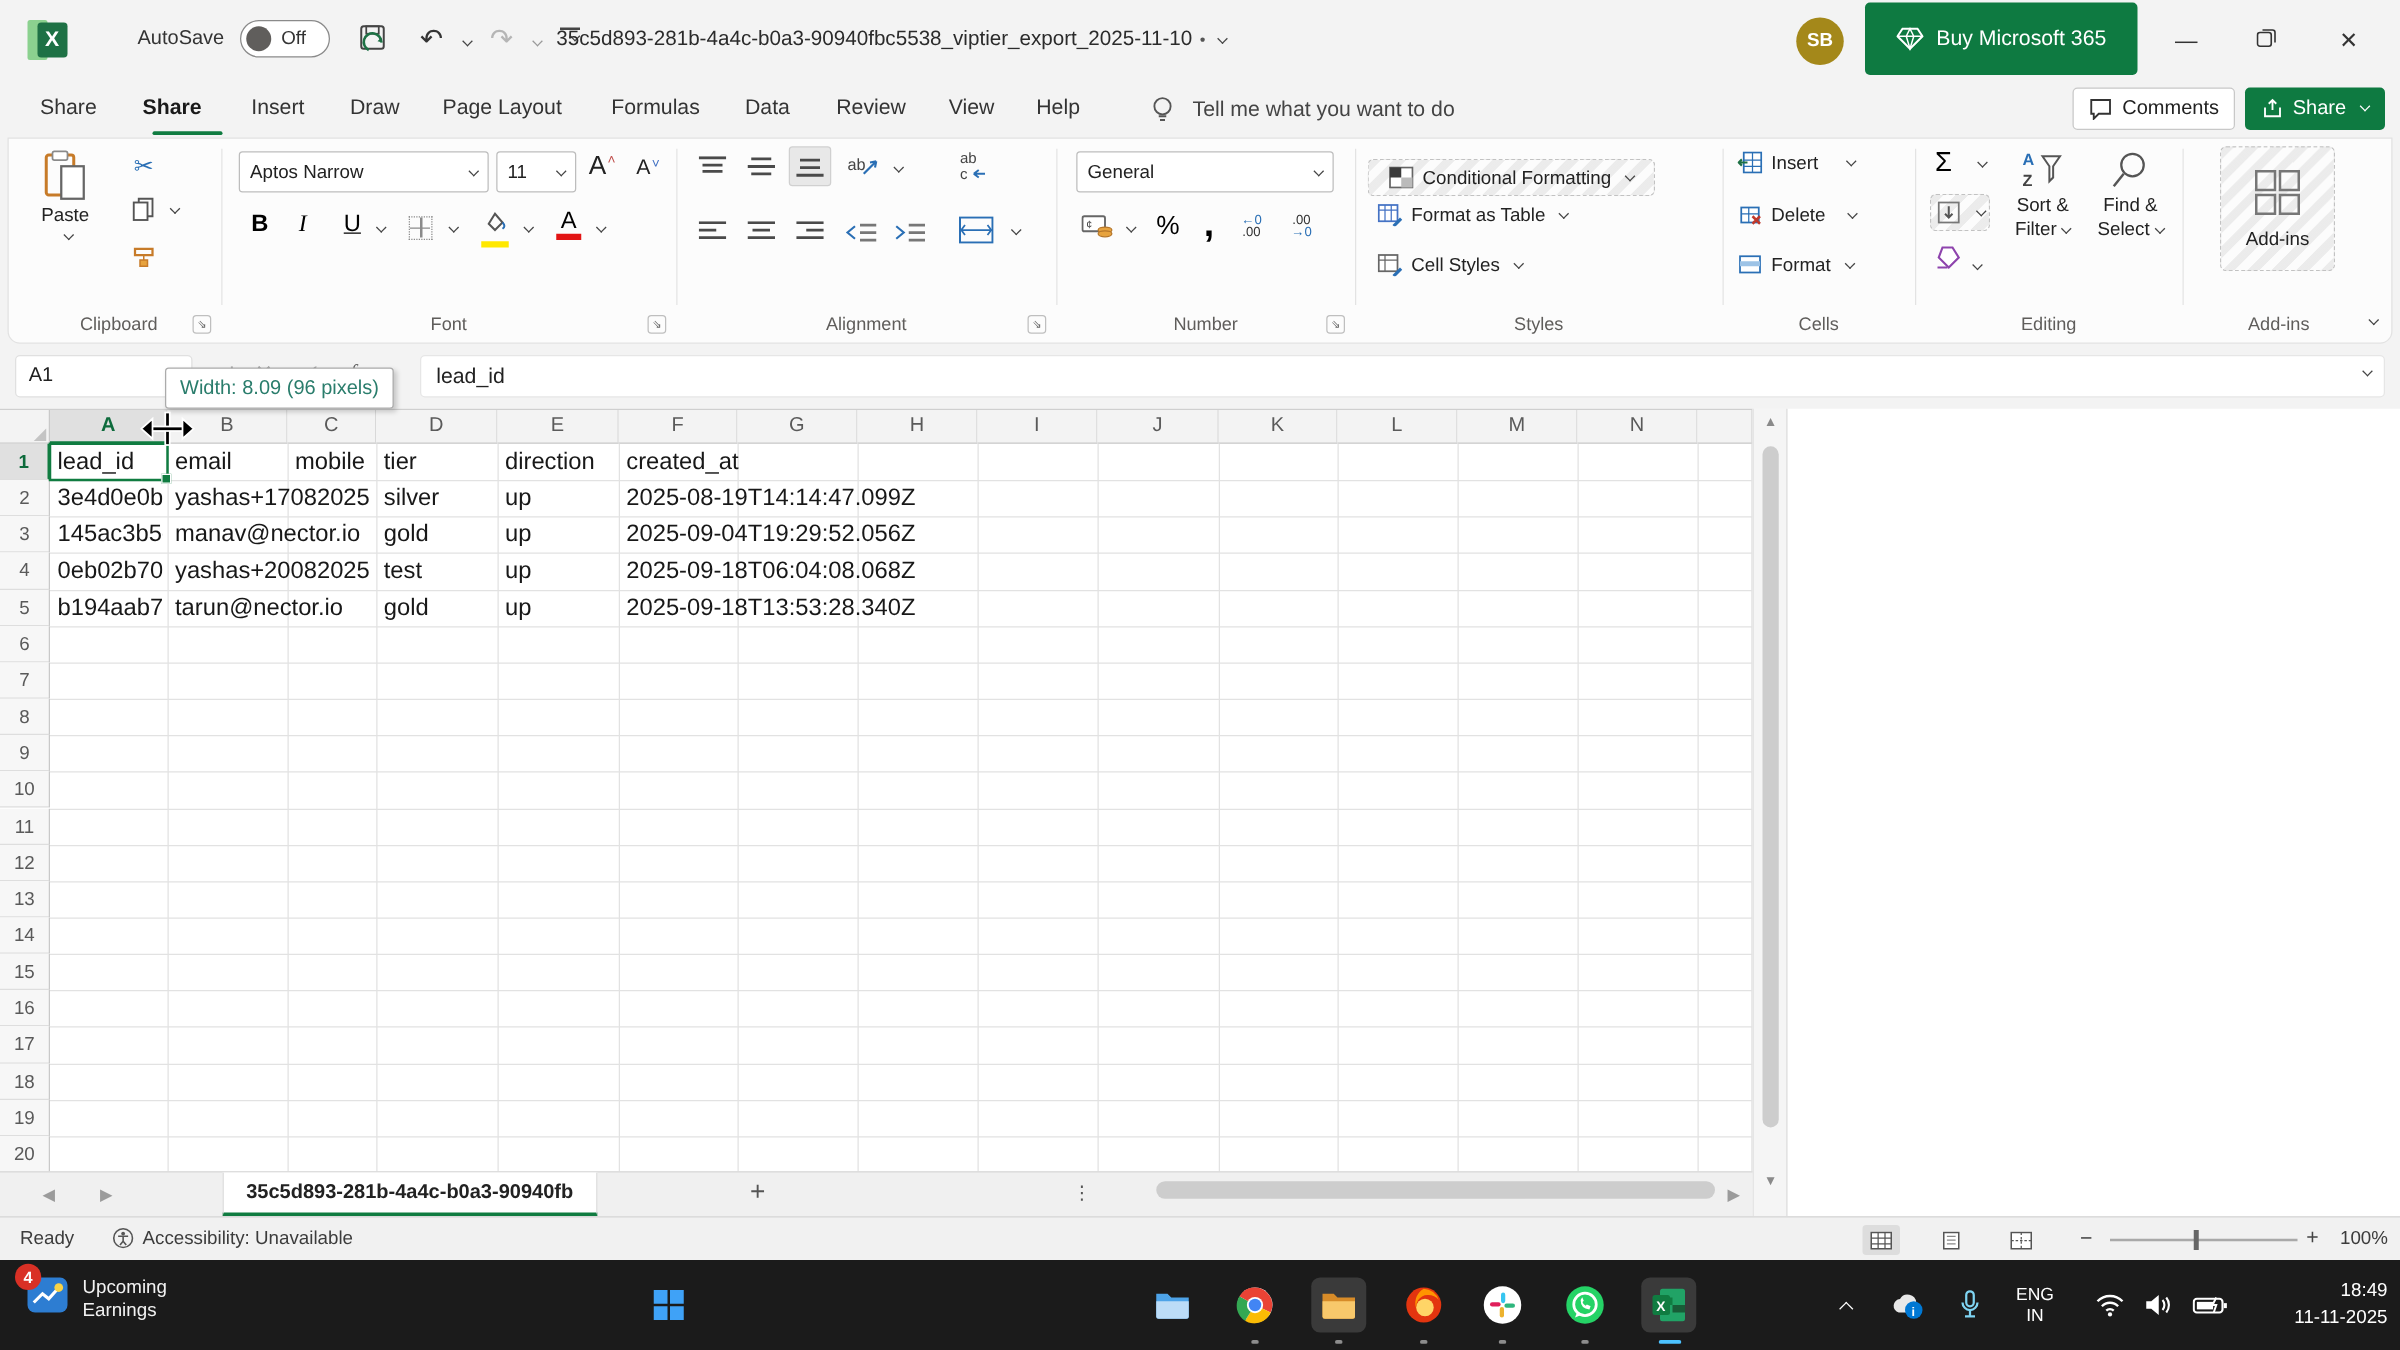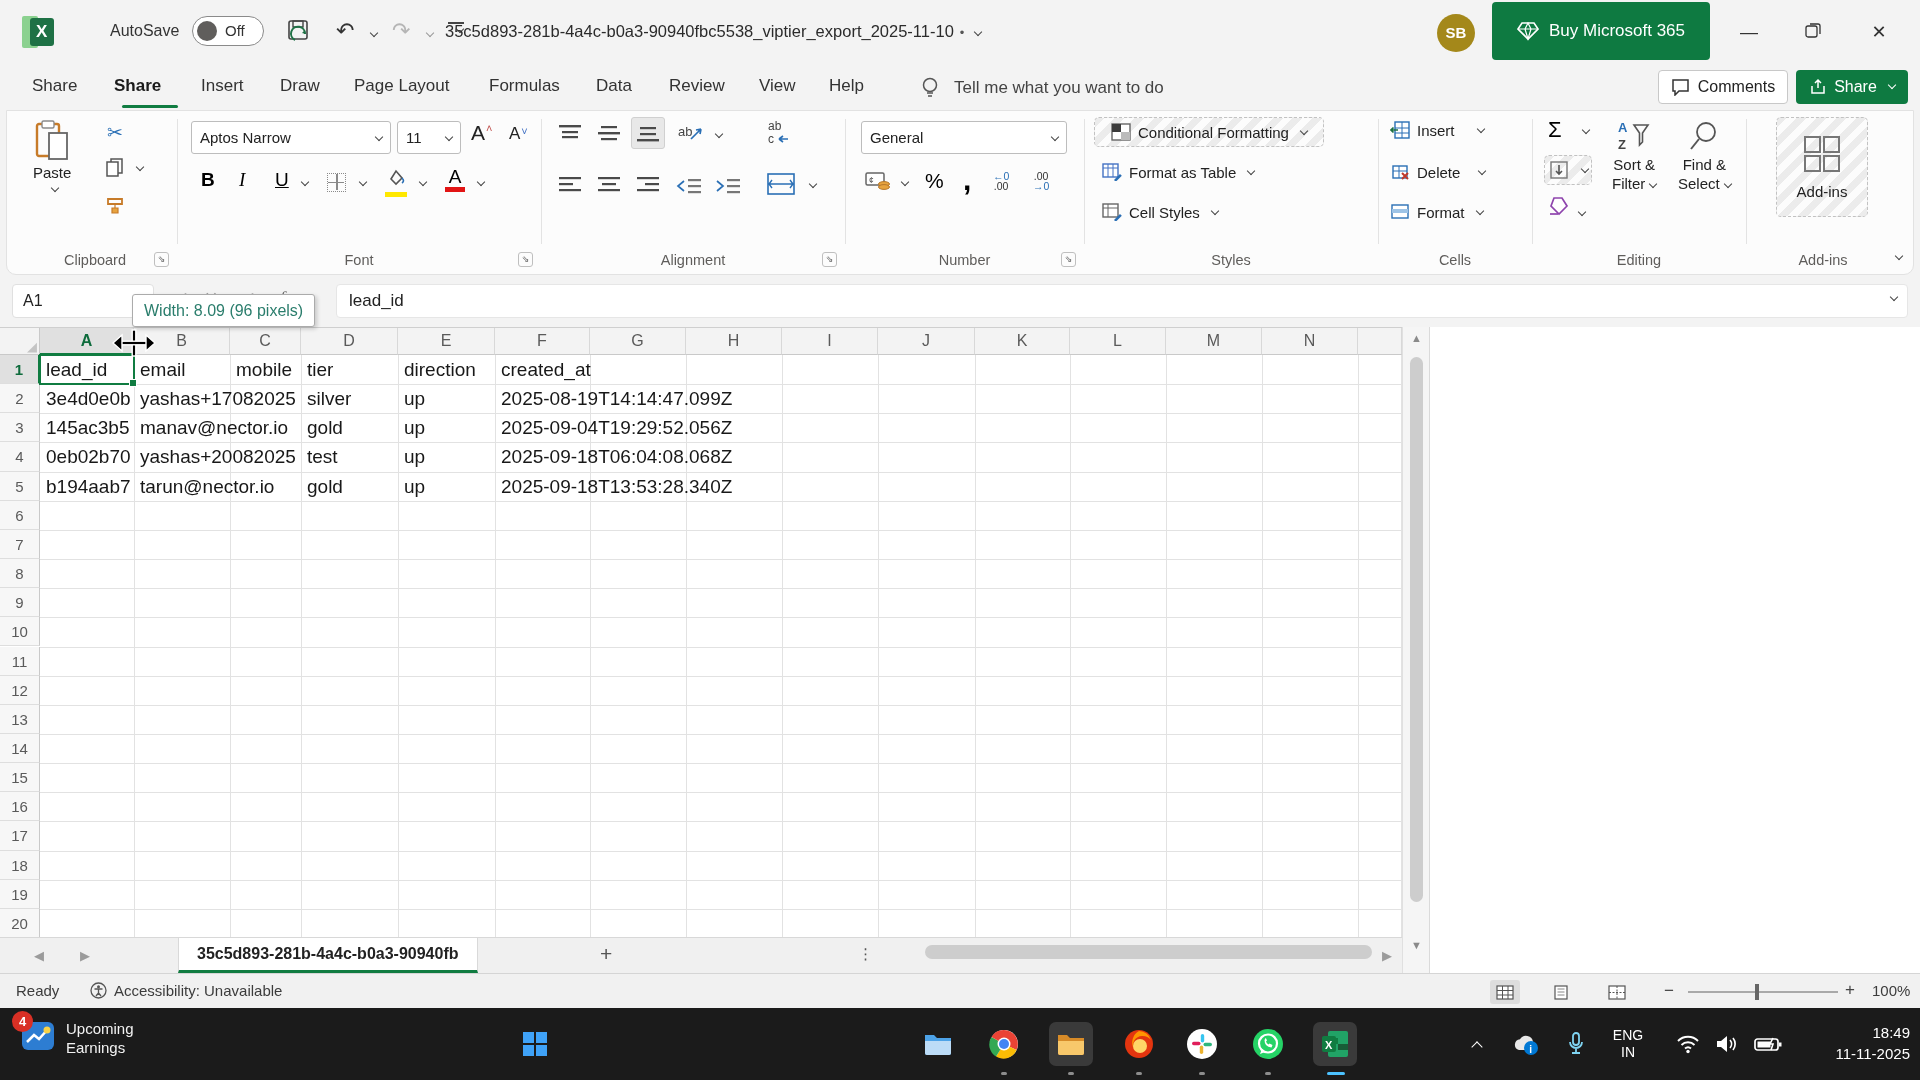--- a/index.html
+++ b/index.html
@@ -372,21 +372,21 @@
       <div class="abs mini2" style="left:186px;top:60px">
         <div>.00</div>
           <div style="color:#2a6fb5">→0</div>
       </div>
       <div class="grp-label">Number</div>
       <div class="launcher">⇘</div>
     </div>
     <div class="gdiv" style="left:1077px"></div>
 
     <div class="grp" style="left:1079px;width:290px">
-      <div class="stack-btn hatch" style="left:8px;top:6px;padding:5px 16px">
+      <div class="stack-btn hatch" style="left:8px;top:16px;padding:5px 16px">
         <svg width="20" height="18" viewBox="0 0 20 18">
           <rect x="1" y="1" width="18" height="16" fill="#fff" stroke="#666" stroke-width="1.4"></rect>
           <rect x="1" y="1" width="9" height="8" fill="#3b3b3b"></rect>
             <rect x="10" y="9" width="9" height="8" fill="#bbb"></rect>
         </svg>
         <span>Conditional Formatting</span>
         <i class="cv sm"></i>
       </div>
       <div class="stack-btn" style="left:16px;top:52px">
         <svg width="20" height="18" viewBox="0 0 20 18">

